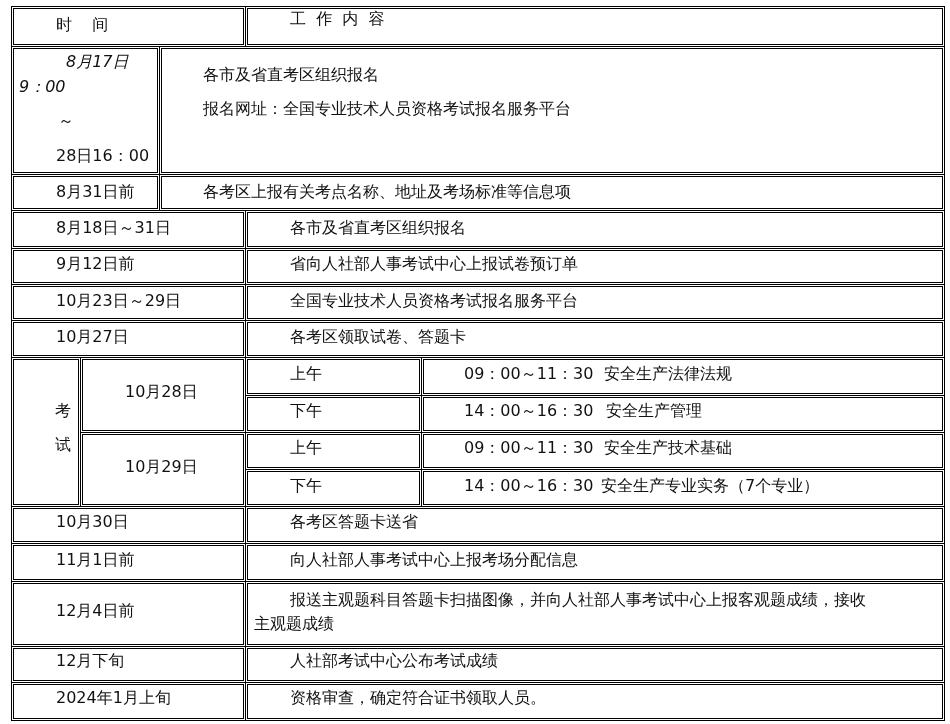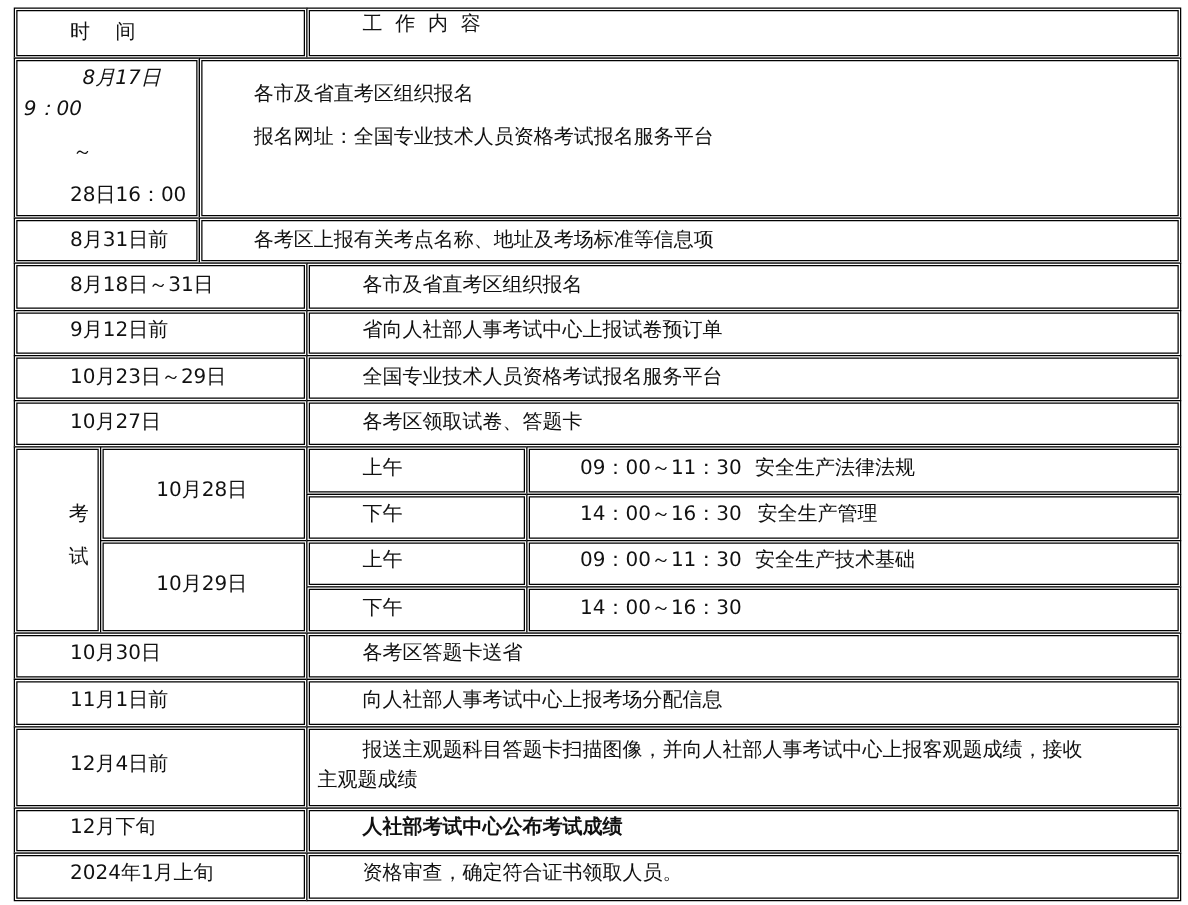--- a/index.html
+++ b/index.html
@@ -98,20 +98,21 @@
 <div class="cell" style="left:421px;top:432px;width:524px;height:38px;">
   <span class="txt" style="left:40px;top:3px;">09：00～11：30</span>
   <span class="txt" style="left:180px;top:3px;">安全生产技术基础</span>
 </div>
 
 <div class="cell" style="left:245px;top:469px;width:177px;height:38px;">
   <span class="txt" style="left:42px;top:4px;">下午</span>
 </div>
 <div class="cell" style="left:421px;top:469px;width:524px;height:38px;">
   <span class="txt" style="left:40px;top:4px;">14：00～16：30</span>
+  <span class="txt" style="left:177px;top:4px;">安全生产专业实务（7个专业）</span>
 </div>
 
 <div class="cell" style="left:11px;top:506px;width:235px;height:38px;">
   <span class="txt" style="left:42px;top:3px;">10月30日</span>
 </div>
 <div class="cell" style="left:245px;top:506px;width:700px;height:38px;">
   <span class="txt" style="left:42px;top:3px;">各考区答题卡送省</span>
 </div>
 
 <div class="cell" style="left:11px;top:543px;width:235px;height:39px;">
@@ -126,21 +127,21 @@
 </div>
 <div class="cell" style="left:245px;top:581px;width:700px;height:66px;">
   <span class="txt" style="left:42px;top:6px;">报送主观题科目答题卡扫描图像，并向人社部人事考试中心上报客观题成绩，接收</span>
   <span class="txt" style="left:6px;top:30px;">主观题成绩</span>
 </div>
 
 <div class="cell" style="left:11px;top:646px;width:235px;height:37px;padding-left:13px;">
   <span class="txt" style="left:42px;top:2px;">12月下旬</span>
 </div>
 <div class="cell" style="left:245px;top:646px;width:700px;height:37px;">
-  <span class="txt" style="left:42px;top:2px;font-weight:bold;">人社部考试中心公布考试成绩</span>
+  <span class="txt" style="left:42px;top:2px;">人社部考试中心公布考试成绩</span>
 </div>
 
 <div class="cell" style="left:11px;top:682px;width:235px;height:39px;">
   <span class="txt" style="left:42px;top:3px;">2024年1月上旬</span>
 </div>
 <div class="cell" style="left:245px;top:682px;width:700px;height:39px;">
   <span class="txt" style="left:42px;top:3px;">资格审查，确定符合证书领取人员。</span>
 </div>
 
 </body></html>

